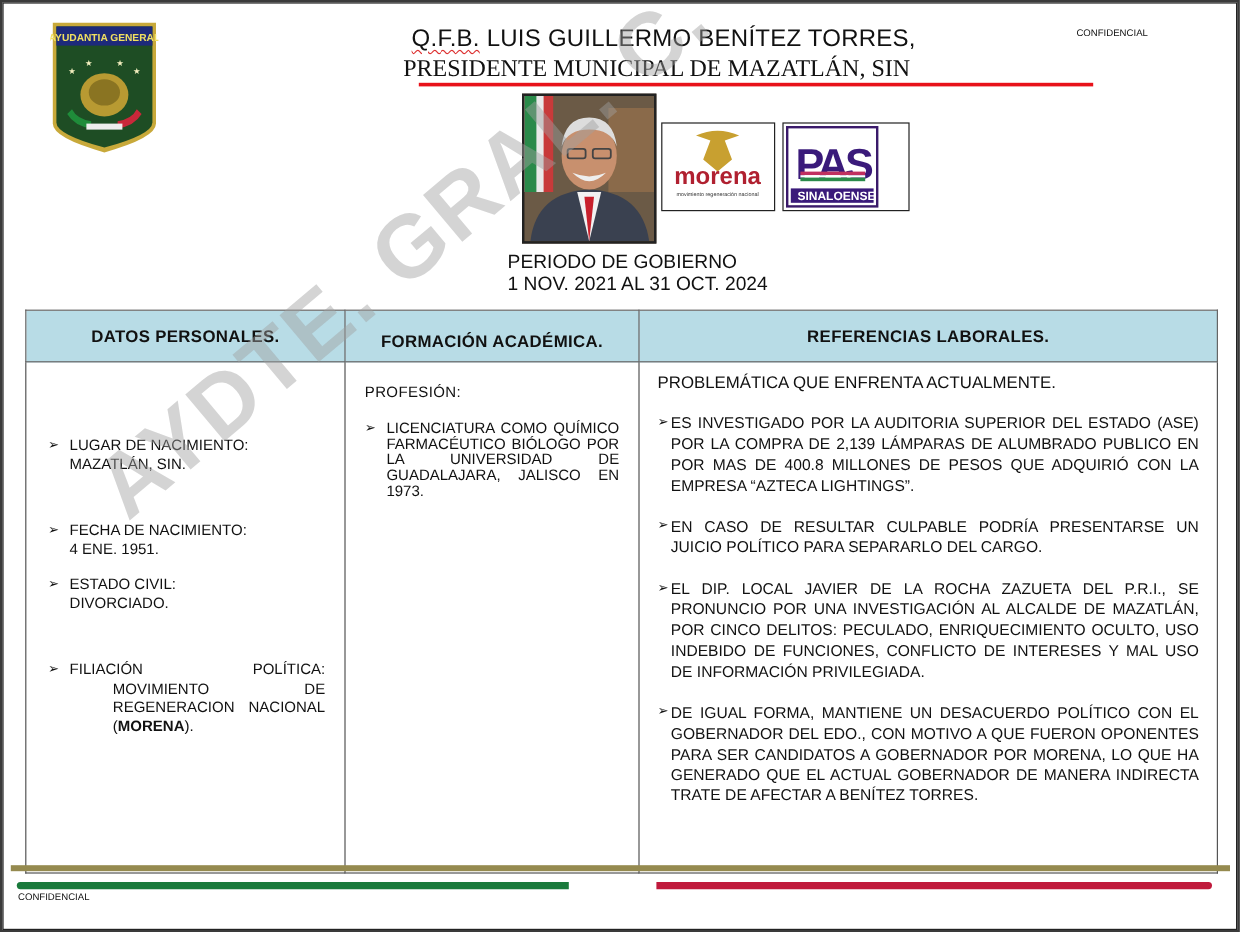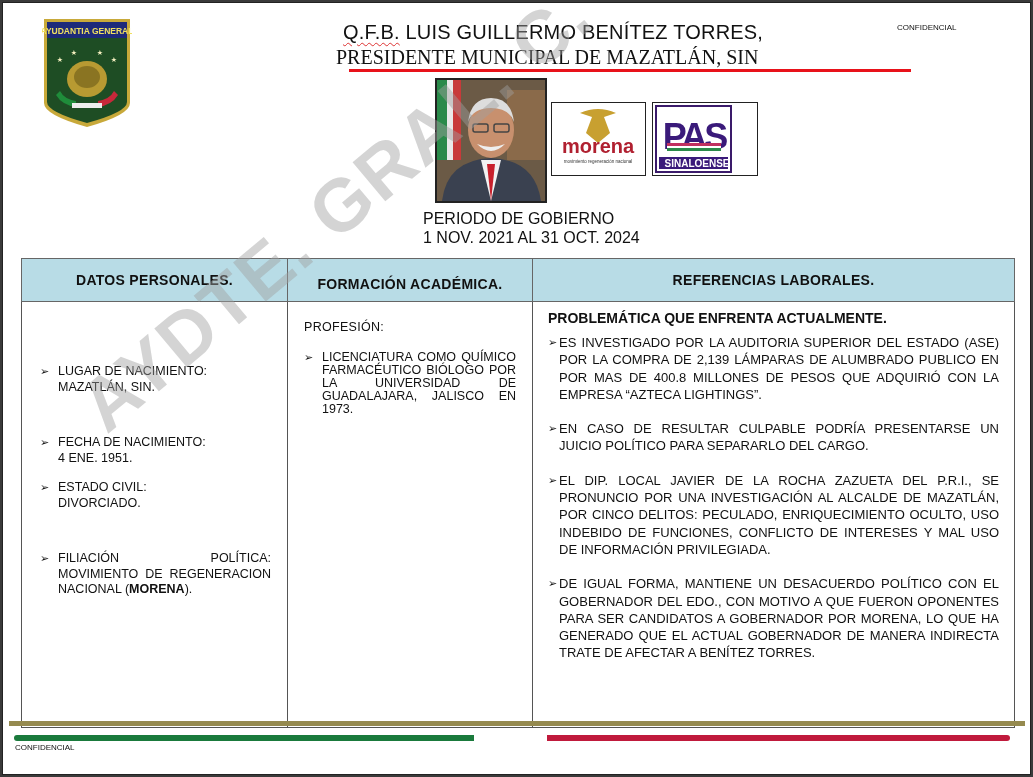--- a/index.html
+++ b/index.html
@@ -30,21 +30,21 @@
   .col1 .item .arrow { position: absolute; left: 0; top: 0; font-size: 11px; }
   .col1 .lbl { font-weight: normal; margin-top: 40px; }
   .col1 .just { text-align: justify; text-align-last: auto; }
 
   .col2 { padding: 18px 16px 0 16px; font-size: 12.5px; }
   .col2 .prof { font-weight: normal; margin-bottom: 17px; letter-spacing: 0.3px; }
   .col2 .item { position: relative; padding-left: 18px; line-height: 13px; text-align: justify; }
   .col2 .item .arrow { position: absolute; left: 0; top: 0; font-size: 11px; }
 
   .col3 { padding: 8px 15px 0 15px; font-size: 13px; }
-  .col3 .head { font-weight: bold; font-size: 14px; margin-bottom: 8px; }
+  .col3 .head { font-weight: normal; font-size: 14px; margin-bottom: 18px; }
   .col3 .item { position: relative; padding-left: 11px; line-height: 17.3px; text-align: justify; margin-bottom: 17px; }
   .col3 .item .arrow { position: absolute; left: 0; top: 0; font-size: 11px; }
 
   .watermark { position: absolute; left: 60px; top: 380px; font-size: 74px; font-weight: bold; color: rgba(160,160,160,0.45); transform: rotate(-40deg); transform-origin: left top; white-space: nowrap; letter-spacing: 2px; pointer-events: none; }
 
   .gold-bar { position: absolute; left: 6px; top: 718px; width: 1016px; height: 5px; background: #958a4f; }
   .green-bar { position: absolute; left: 11px; top: 732px; width: 460px; height: 6px; background: #1a7a3c; border-radius: 3px 0 0 3px; }
   .red-bar { position: absolute; left: 544px; top: 732px; width: 463px; height: 6px; background: #c01a3c; border-radius: 0 3px 3px 0; }
   .conf-bottom { position: absolute; left: 12px; top: 740px; font-size: 8px; }
 </style>
@@ -147,21 +147,21 @@
             <div>4 ENE. 1951.</div>
           </div>
           <div class="item">
             <span class="arrow">➢</span>
             <div><span class="lbl">ESTADO CIVIL</span><span>:</span></div>
             <div>DIVORCIADO.</div>
           </div>
           <div class="item just" style="margin-top:20px">
             <span class="arrow">➢</span>
             <div class="lbl" style="text-align:justify;text-align-last:justify;">FILIACIÓN POLÍTICA:</div>
-            <div style="text-align:justify;"><span>MOVIMIENTO DE REGENERACION NACIONAL (</span><b>MORENA</b><span>).</span></div>
+            <div style="text-align:justify;margin-left:36px;"><span>MOVIMIENTO DE REGENERACION NACIONAL (</span><b>MORENA</b><span>).</span></div>
           </div>
         </td>
         <td class="col2">
           <div class="prof">PROFESIÓN:</div>
           <div class="item">
             <span class="arrow">➢</span>
             <span>LICENCIATURA COMO QUÍMICO FARMACÉUTICO BIÓLOGO POR LA UNIVERSIDAD DE GUADALAJARA, JALISCO EN 1973.</span>
           </div>
         </td>
         <td class="col3">

